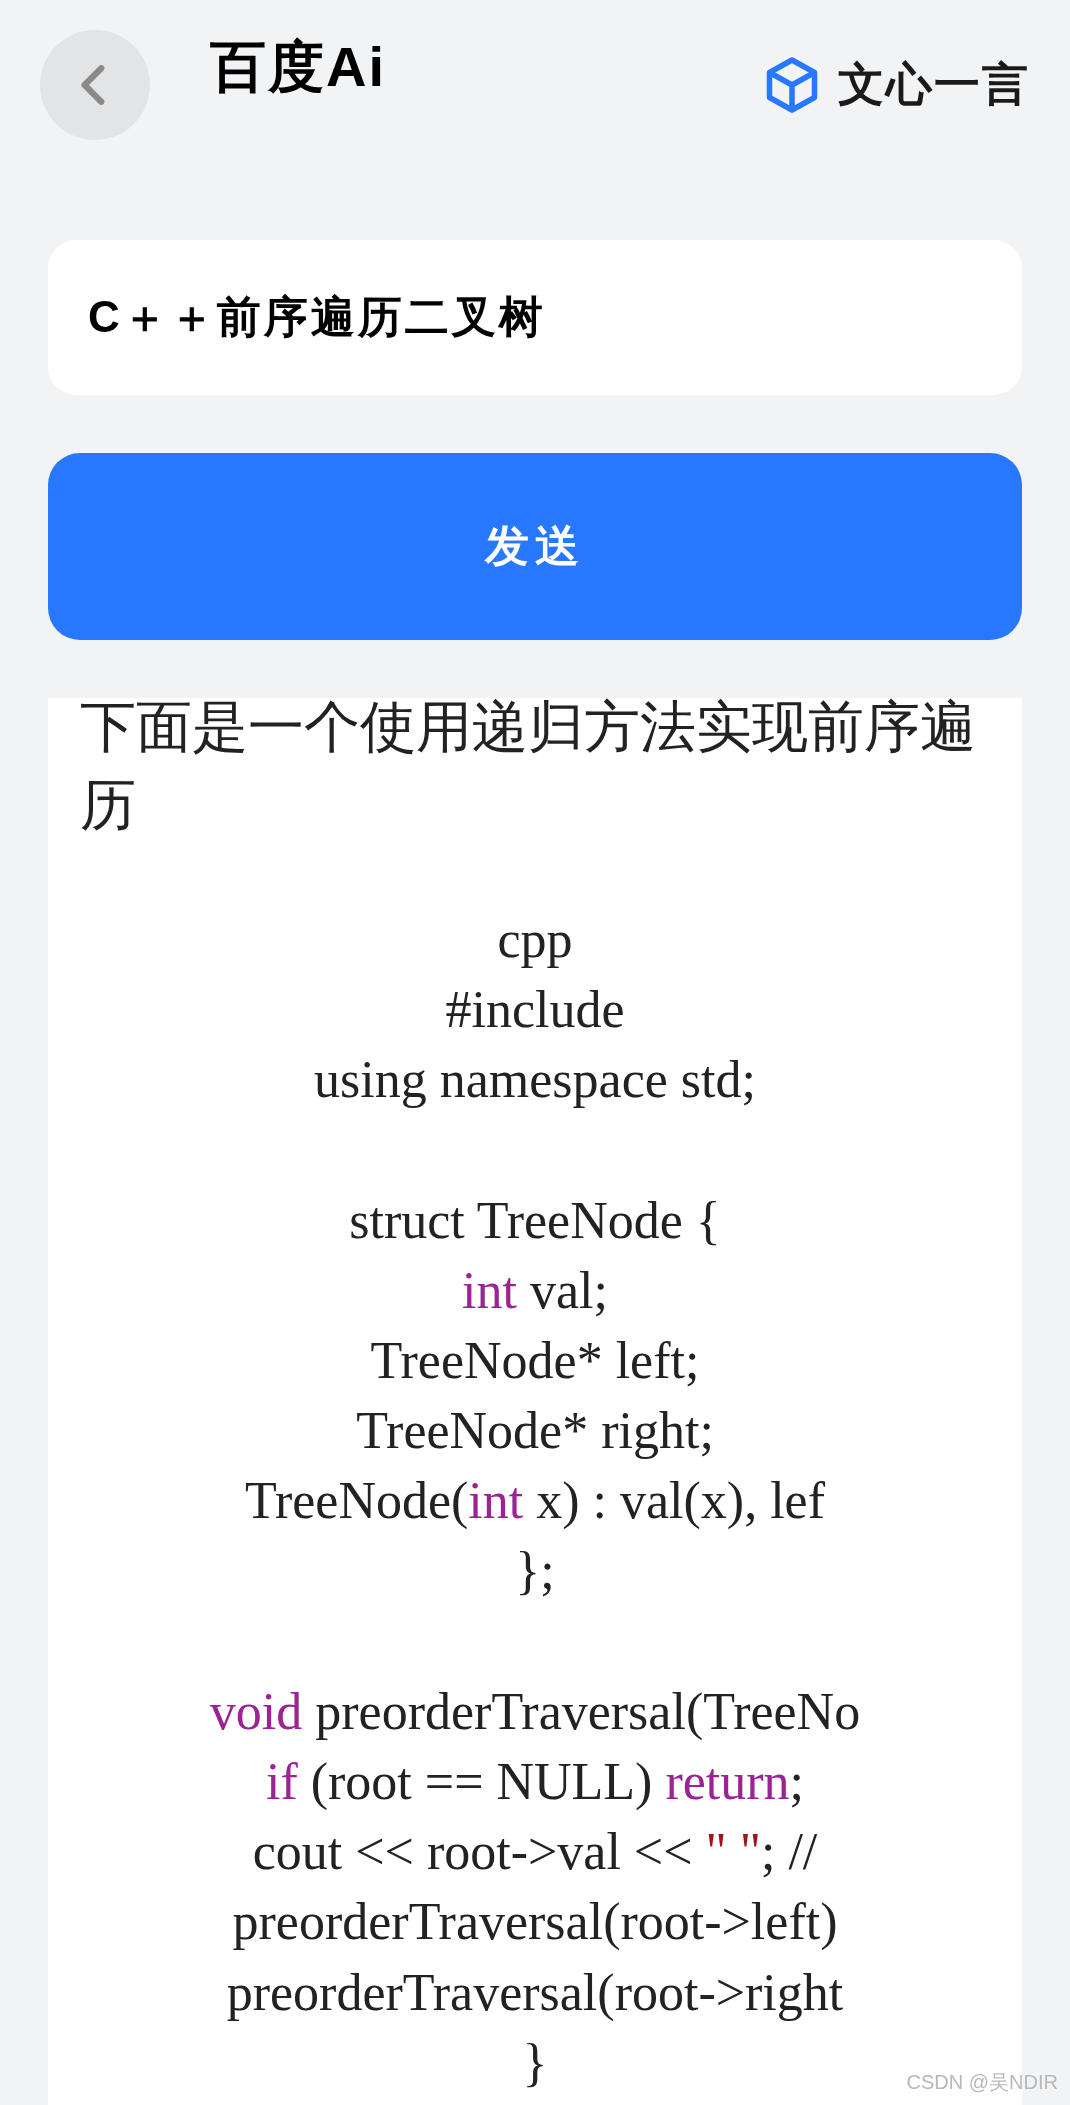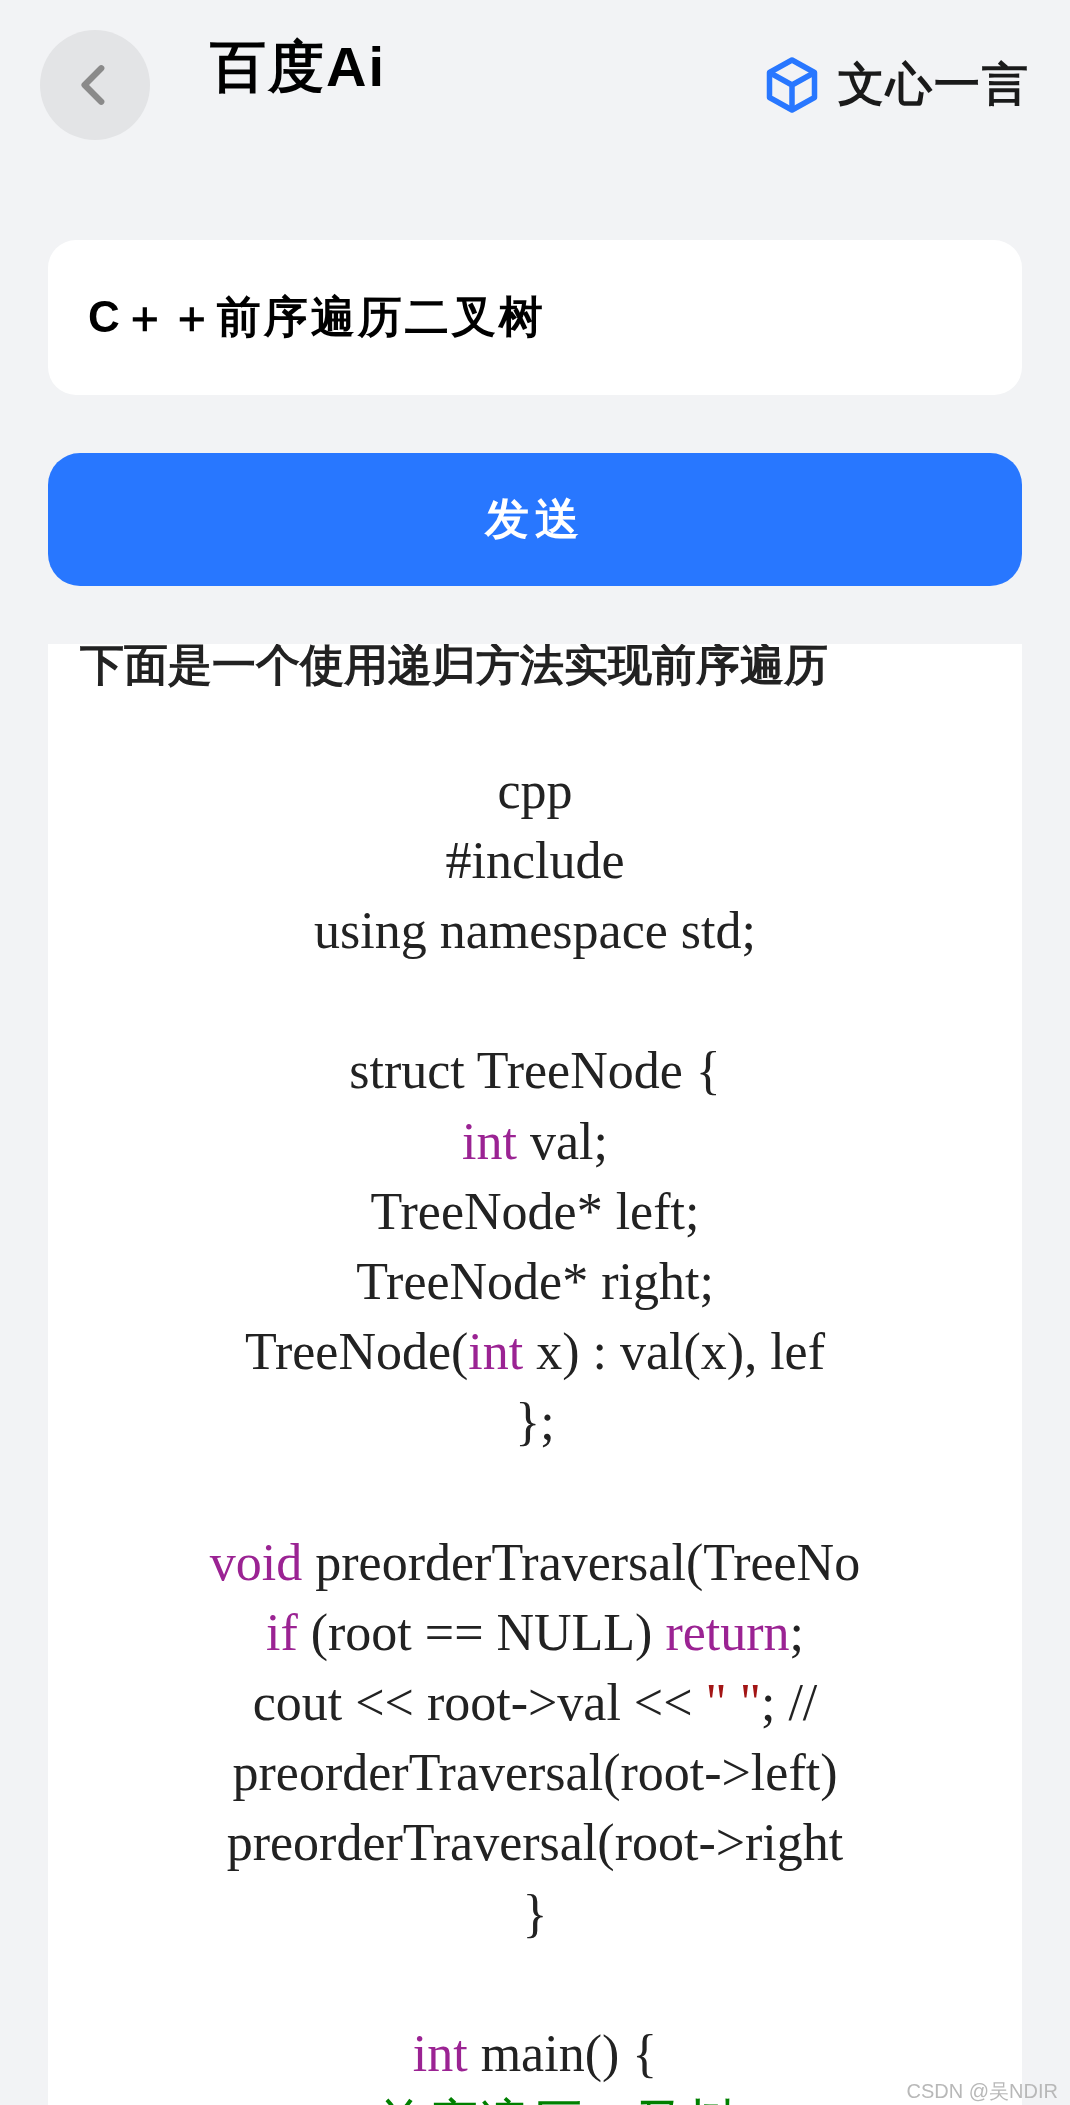--- a/index.html
+++ b/index.html
@@ -62,56 +62,56 @@
     color: #000;
     letter-spacing: 3px;
   }
   .send-btn {
     margin-top: 58px;
     width: 100%;
     background: #2877ff;
     color: #fff;
     border: none;
     border-radius: 32px;
-    padding: 37px 0;
+    padding: 64px 0;
     font-size: 44px;
     font-weight: 800;
     letter-spacing: 6px;
     cursor: pointer;
   }
   .response-card {
     margin-top: 58px;
     background: #fff;
     border-radius: 0;
     padding: 0 32px 40px 32px;
     overflow: hidden;
   }
   .response-intro {
-    font-size: 44px;
+    font-size: 56px;
     color: #222;
     line-height: 1.4;
     padding: 0 0 60px 0;
     margin-top: -10px;
-    font-weight: 700;
+    font-weight: 400;
   }
   .code {
     font-family: Liberation Serif, serif;
     font-size: 52px;
     line-height: 1.35;
     white-space: pre;
     color: #222;
     overflow: hidden;
     text-align: center;
   }
   .kw { color: #9b2393; }
   .str { color: #a31515; }
   .cm { color: #008000; }
   .watermark {
     position: absolute;
-    bottom: 0;
+    bottom: 9px;
     right: 12px;
     font-size: 20px;
     color: #b8b8b8;
   }
 </style>
 </head>
 <body>
 
 <div class="header">
   <div class="header-left">

